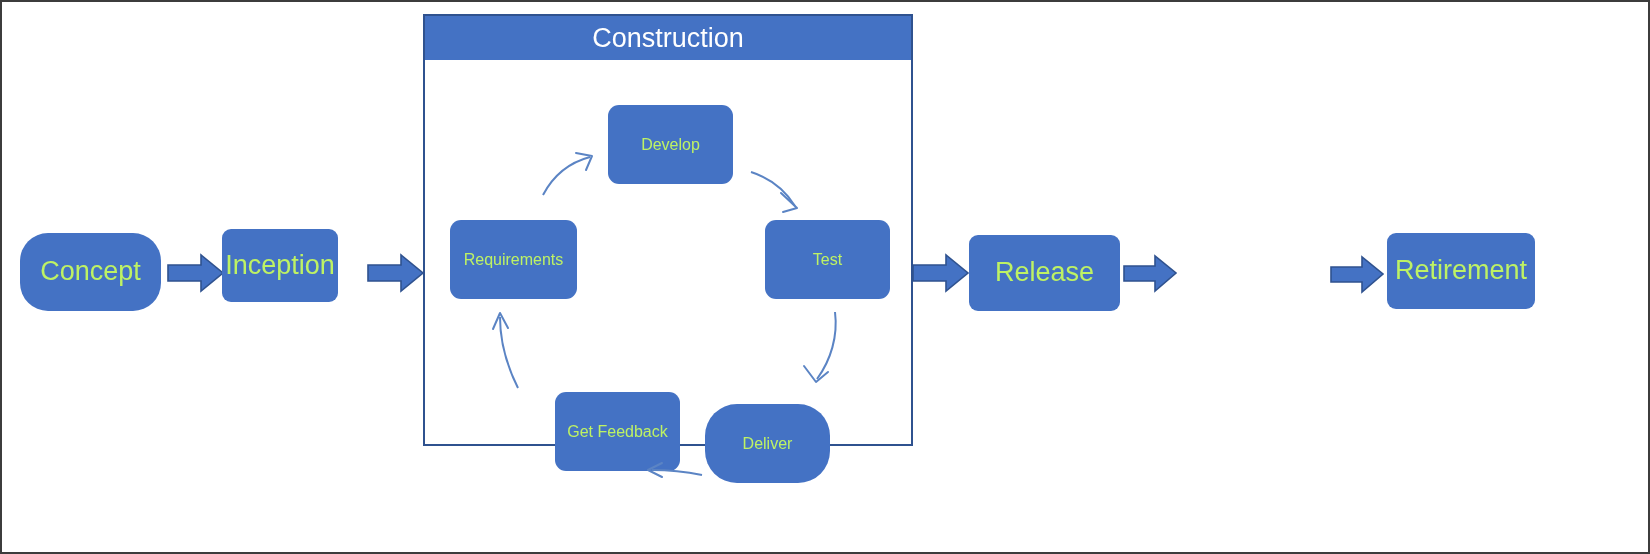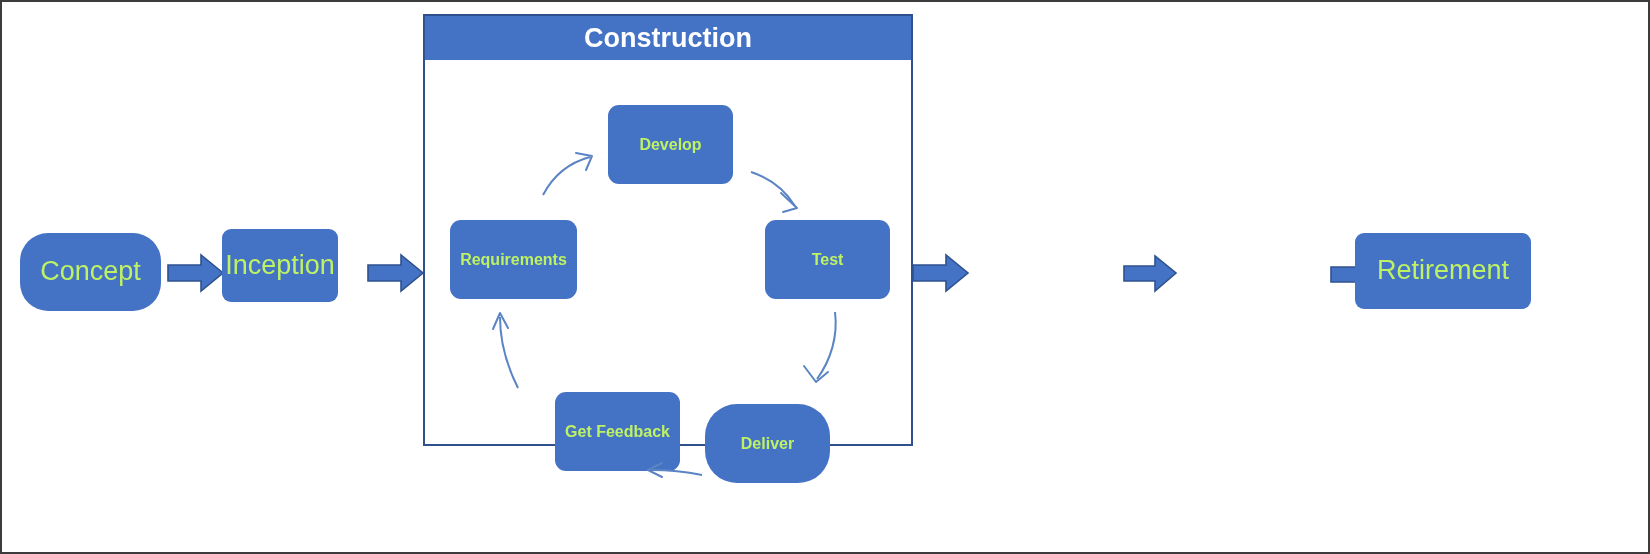--- a/index.html
+++ b/index.html
@@ -44,21 +44,20 @@
   
   #construction-panel {
     position: absolute;
     left: 421px;
     top: 12px;
     width: 490px;
     height: 432px;
     background: #ffffff;
     border: 2px solid #2F528F;
     box-sizing: border-box;
-    font-weight: bold;
   }
   #construction-header {
     position: absolute;
     left: 0;
     top: 0;
     width: 100%;
     height: 44px;
     background: #4472C4;
     color: #ffffff;
     display: flex;
@@ -169,31 +168,34 @@
       <path class="curvehead" d="M 491,327 L 498,311 L 506,326"></path>
     </g>
   </svg>
 
   <div class="blockarrow" style="left:911px; top:252px; width:56px; height:38px;">
     <svg width="56" height="38" viewBox="0 0 56 38">
       <polygon points="0,11 33,11 33,1 55,19 33,37 33,27 0,27" fill="#4472C4" stroke="#2F528F" stroke-width="1.6"></polygon>
     </svg>
   </div>
 
+  <div class="box outer" style="left:967px; top:233px; width:151px; height:76px;">
+    <span>Release</span>
+  </div>
 
   <div class="blockarrow" style="left:1122px; top:253px; width:53px; height:37px;">
     <svg width="53" height="37" viewBox="0 0 53 37">
       <polygon points="0,11 31,11 31,1 52,18 31,36 31,26 0,26" fill="#4472C4" stroke="#2F528F" stroke-width="1.6"></polygon>
     </svg>
   </div>
 
 
   <div class="blockarrow" style="left:1329px; top:254px; width:53px; height:37px;">
     <svg width="53" height="37" viewBox="0 0 53 37">
       <polygon points="0,11 31,11 31,1 52,18 31,36 31,26 0,26" fill="#4472C4" stroke="#2F528F" stroke-width="1.6"></polygon>
     </svg>
   </div>
 
-  <div class="box outer" style="left:1353px; top:231px; width:176px; height:76px;">
+  <div class="box outer" style="left:1385px; top:231px; width:148px; height:76px;">
     <span>Retirement</span>
   </div>
 
 </div>
 
 </body></html>

